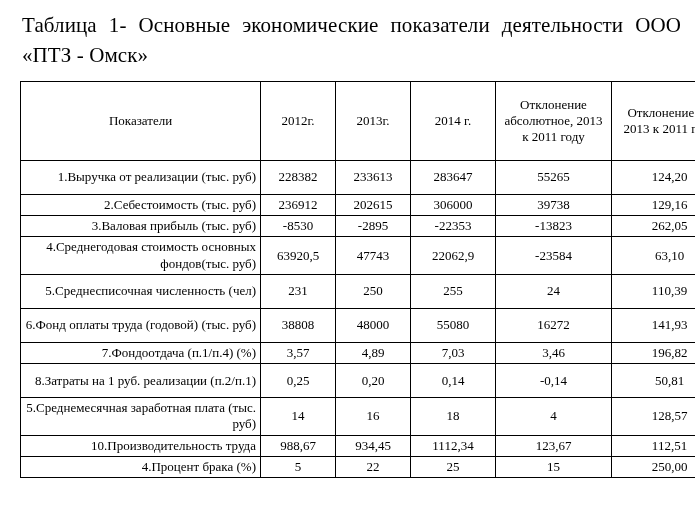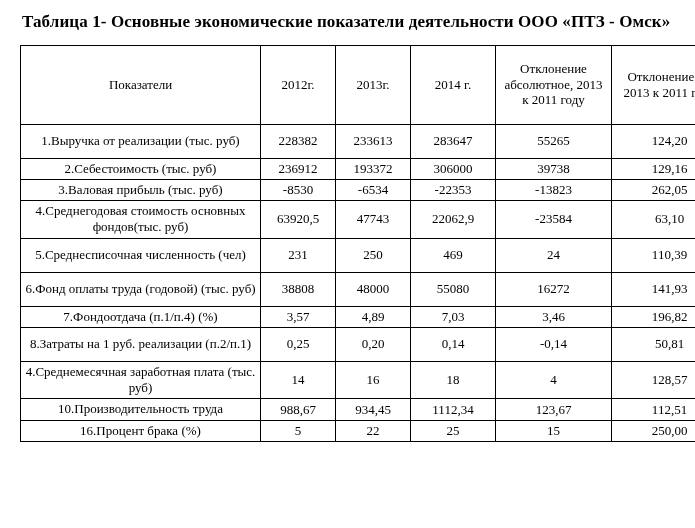--- a/index.html
+++ b/index.html
@@ -15,22 +15,22 @@
     overflow: hidden;
   }
   .page {
     position: relative;
     width: 695px;
     height: 528px;
     box-sizing: border-box;
     padding: 8px 8px 0 8px;
   }
   .caption {
-    font-size: 17px;
-    font-weight: bold;
+    font-size: 21px;
+    font-weight: normal;
     line-height: 1.45;
     text-align: justify;
     margin: 2px 6px 10px 14px;
     letter-spacing: 0.1px;
   }
   table.data {
     border-collapse: collapse;
     width: 667px;
     margin-left: 12px;
     table-layout: fixed;
@@ -48,21 +48,21 @@
     font-size: 13px;
     line-height: 1.2;
   }
   .col-name  { width: 240px; }
   .col-y     { width: 75px; }
   .col-y3    { width: 85px; }
   .col-abs   { width: 116px; }
   .col-pct   { width: 116px; }
 
   td.label {
-    text-align: center;
+    text-align: right;
     line-height: 1.25;
     padding-left: 5px;
   }
   td.num {
     text-align: center;
   }
   tbody tr { height: 20px; }
   tbody tr.tall { height: 34px; }
 </style>
 </head>
@@ -96,46 +96,46 @@
           <td class="label">1.Выручка от реализации (тыс. руб)</td>
           <td class="num">228382</td>
           <td class="num">233613</td>
           <td class="num">283647</td>
           <td class="num">55265</td>
           <td class="num">124,20</td>
         </tr>
         <tr>
           <td class="label">2.Себестоимость (тыс. руб)</td>
           <td class="num">236912</td>
-          <td class="num">193372</td>
+          <td class="num">202615</td>
           <td class="num">306000</td>
           <td class="num">39738</td>
           <td class="num">129,16</td>
         </tr>
         <tr>
           <td class="label">3.Валовая прибыль (тыс. руб)</td>
           <td class="num">-8530</td>
-          <td class="num">-6534</td>
+          <td class="num">-2895</td>
           <td class="num">-22353</td>
           <td class="num">-13823</td>
           <td class="num">262,05</td>
         </tr>
         <tr class="tall">
           <td class="label">4.Среднегодовая стоимость основных фондов(тыс. руб)</td>
           <td class="num">63920,5</td>
           <td class="num">47743</td>
           <td class="num">22062,9</td>
           <td class="num">-23584</td>
           <td class="num">63,10</td>
         </tr>
         <tr class="tall">
           <td class="label">5.Среднесписочная численность (чел)</td>
           <td class="num">231</td>
           <td class="num">250</td>
-          <td class="num">469</td>
+          <td class="num">255</td>
           <td class="num">24</td>
           <td class="num">110,39</td>
         </tr>
         <tr class="tall">
           <td class="label">6.Фонд оплаты труда (годовой) (тыс. руб)</td>
           <td class="num">38808</td>
           <td class="num">48000</td>
           <td class="num">55080</td>
           <td class="num">16272</td>
           <td class="num">141,93</td>
@@ -150,37 +150,37 @@
         </tr>
         <tr class="tall">
           <td class="label">8.Затраты на 1 руб. реализации (п.2/п.1)</td>
           <td class="num">0,25</td>
           <td class="num">0,20</td>
           <td class="num">0,14</td>
           <td class="num">-0,14</td>
           <td class="num">50,81</td>
         </tr>
         <tr class="tall">
-          <td class="label">4.Среднемесячная заработная плата (тыс. руб)</td>
+          <td class="label">5.Среднемесячная заработная плата (тыс. руб)</td>
           <td class="num">14</td>
           <td class="num">16</td>
           <td class="num">18</td>
           <td class="num">4</td>
           <td class="num">128,57</td>
         </tr>
         <tr>
           <td class="label">10.Производительность труда</td>
           <td class="num">988,67</td>
           <td class="num">934,45</td>
           <td class="num">1112,34</td>
           <td class="num">123,67</td>
           <td class="num">112,51</td>
         </tr>
         <tr>
-          <td class="label">16.Процент брака (%)</td>
+          <td class="label">4.Процент брака (%)</td>
           <td class="num">5</td>
           <td class="num">22</td>
           <td class="num">25</td>
           <td class="num">15</td>
           <td class="num">250,00</td>
         </tr>
       </tbody>
   </table>
 
 </div>

